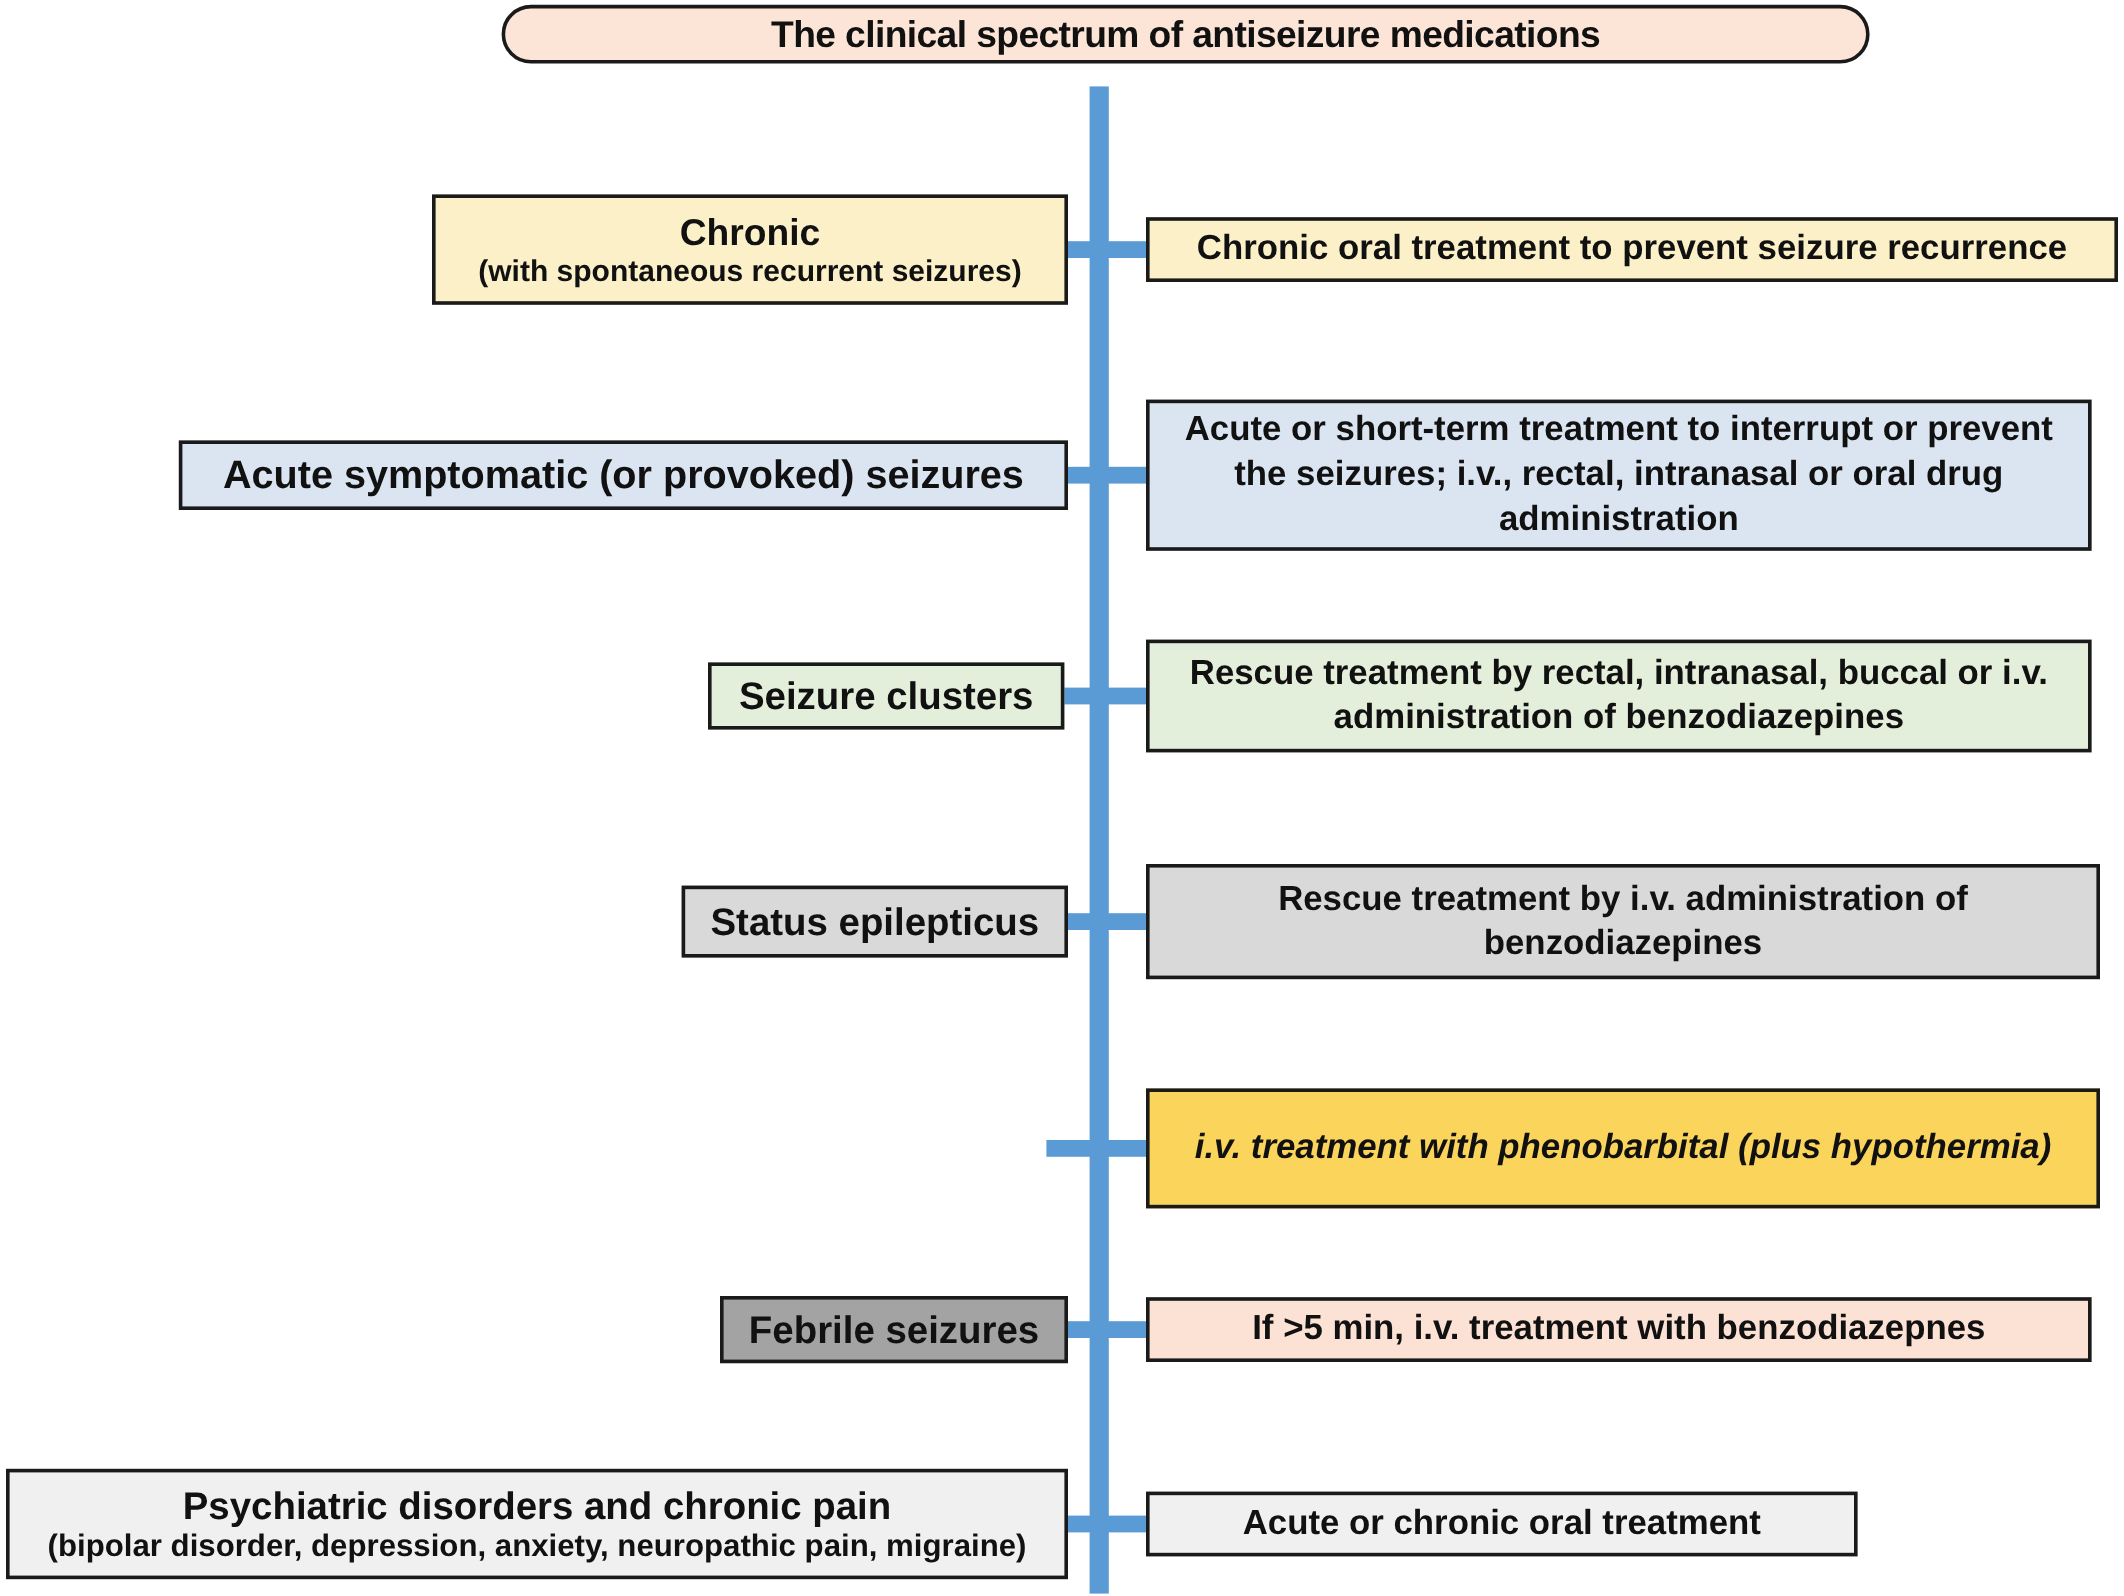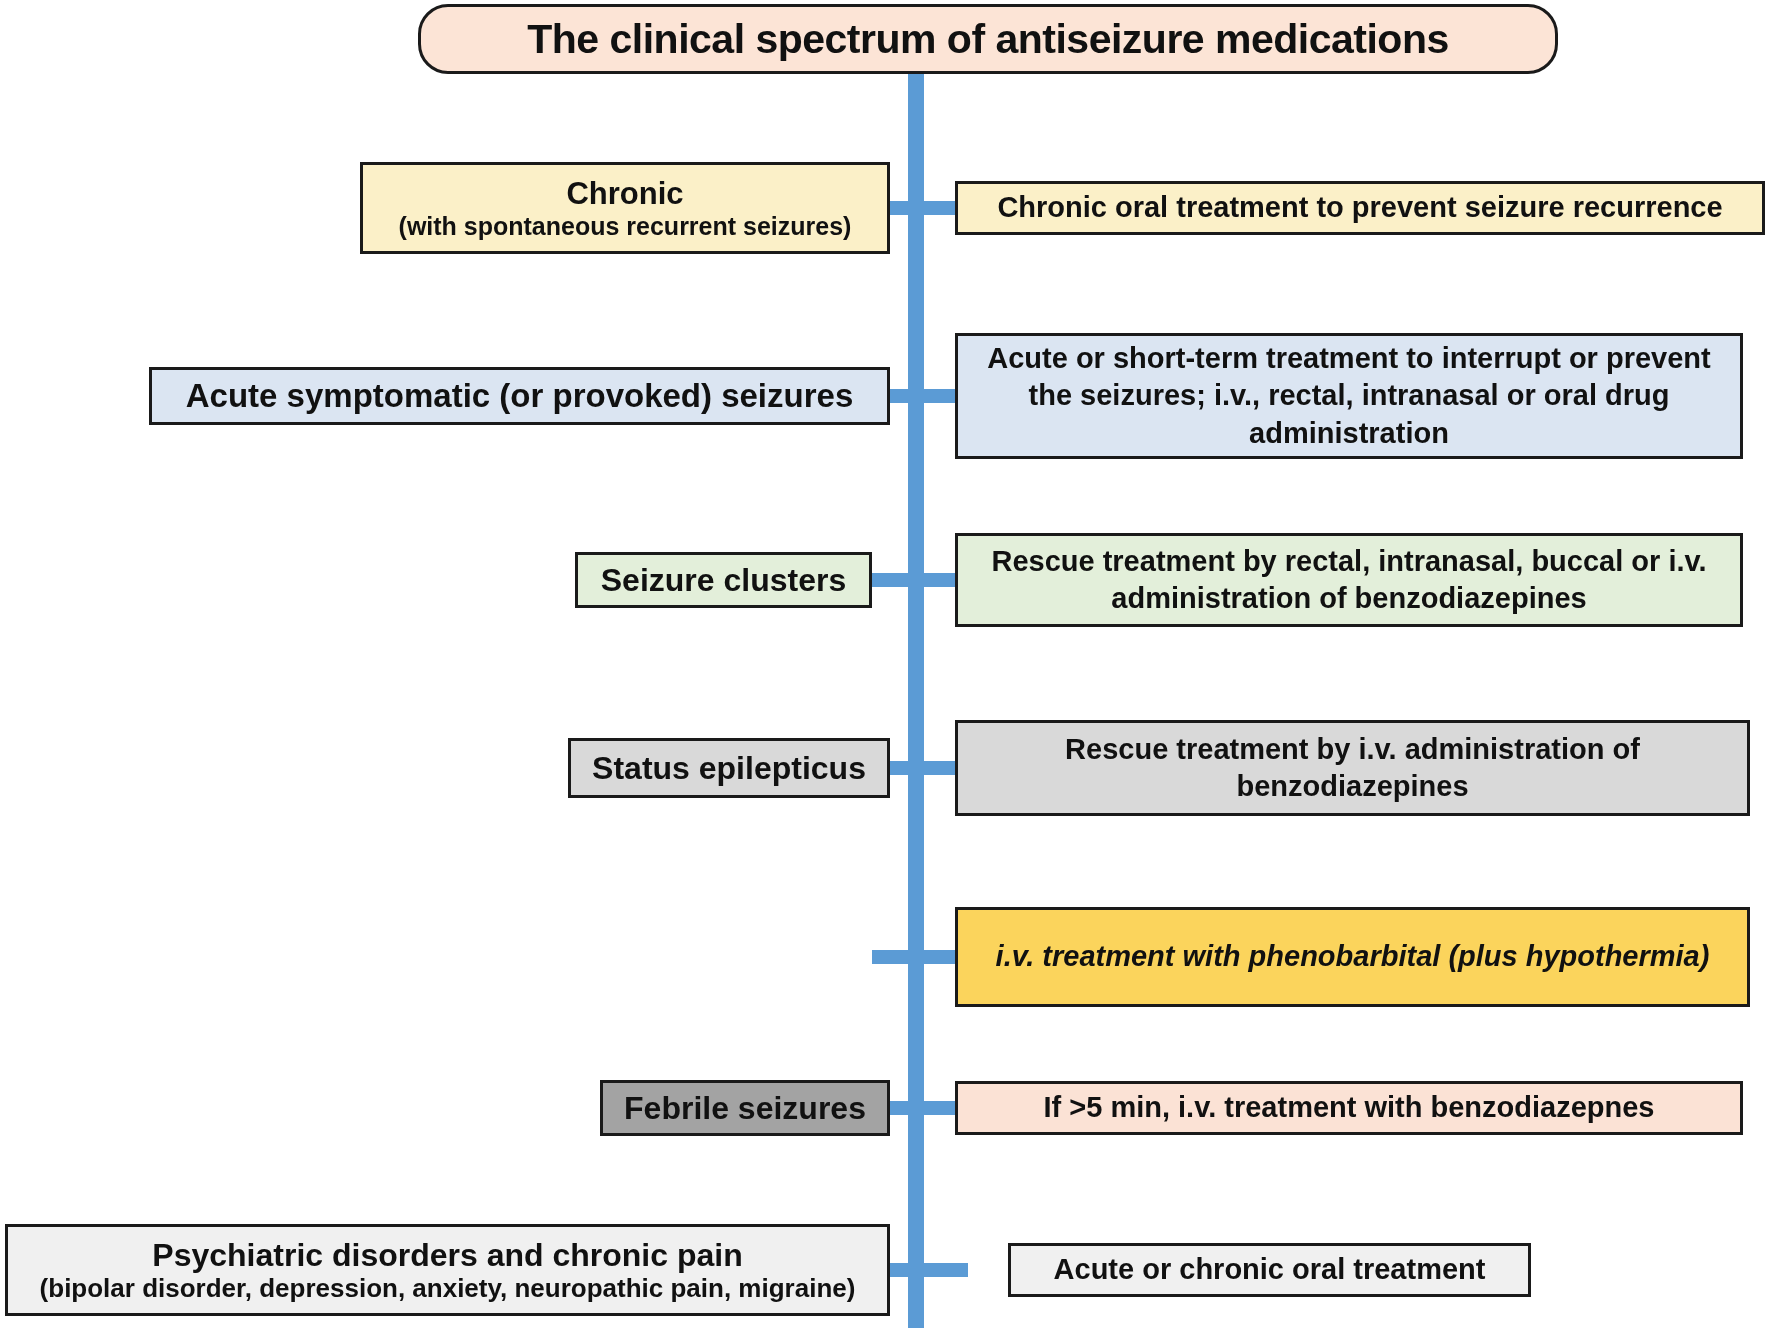--- a/index.html
+++ b/index.html
@@ -17,22 +17,22 @@
     border:3px solid #1a1a1a;
     display:flex;
     flex-direction:column;
     align-items:center;
     justify-content:center;
     text-align:center;
     font-weight:700;
     z-index:2;
   }
   #title-box{
-    left:418px;top:4px;width:1140px;height:70px;
-    font-size:41px;
+    left:418px;top:4px;width:1140px;height:49px;
+    font-size:31px;
     letter-spacing:-0.5px;
     border-radius:30px;
   }
   .vline{
     position:absolute;
     left:908px;top:72px;width:16px;height:1256px;
     z-index:1;
   }
   .stub{
     position:absolute;
@@ -46,39 +46,39 @@
 
   
   #cond-1{left:360px;top:162px;width:530px;height:92px;font-size:31px;}
   #treat-1{left:955px;top:181px;width:810px;height:54px;}
   #stub-1{top:201px;}
 
   #cond-2{left:149px;top:367px;width:741px;height:58px;font-size:33px;}
   #treat-2{left:955px;top:333px;width:788px;height:126px;}
   #stub-2{top:389px;}
 
-  #cond-3{left:575px;top:552px;width:297px;height:56px;}
+  #cond-3{left:590px;top:552px;width:297px;height:56px;}
   #treat-3{left:955px;top:533px;width:788px;height:94px;}
   #stub-3{top:573px;}
 
   #cond-4{left:568px;top:738px;width:322px;height:60px;}
   #treat-4{left:955px;top:720px;width:795px;height:96px;}
   #stub-4{top:761px;}
 
   #cond-5{left:568px;top:926px;width:322px;height:62px;}
   #treat-5{left:955px;top:907px;width:795px;height:100px;font-style:italic;}
   #stub-5{top:950px;}
 
   #cond-6{left:600px;top:1080px;width:290px;height:56px;}
   #treat-6{left:955px;top:1081px;width:788px;height:54px;}
   #stub-6{top:1101px;}
 
   #cond-7{left:5px;top:1224px;width:885px;height:92px;font-size:32px;}
   #cond-7 .sub{font-size:26px;}
-  #treat-7{left:1008px;top:1243px;width:523px;height:54px;align-items:center;}
+  #treat-7{left:955px;top:1243px;width:593px;height:54px;align-items:center;}
   #stub-7{top:1263px;}
 </style>
 </head>
 <body>
 
 <div id="canvas">
 
   <div class="vline" style="background-color: rgb(91, 155, 213);"></div>
 
   <div id="title-box" class="box" style="background-color: rgb(252, 228, 214);">The clinical spectrum of antiseizure medications</div>

